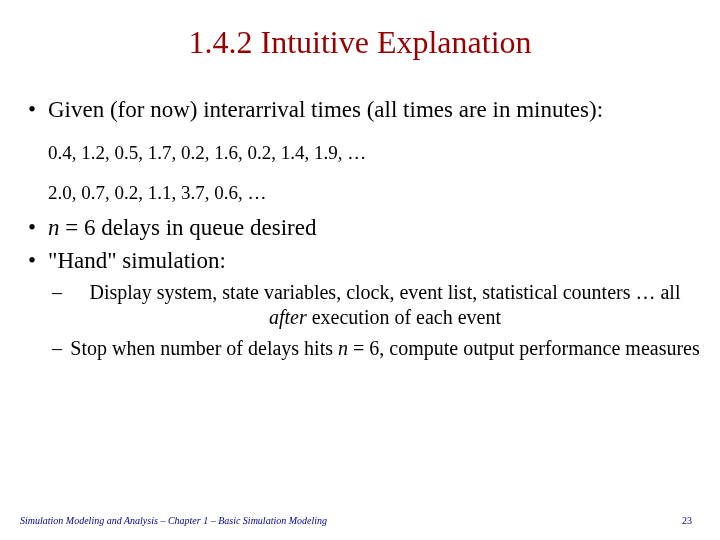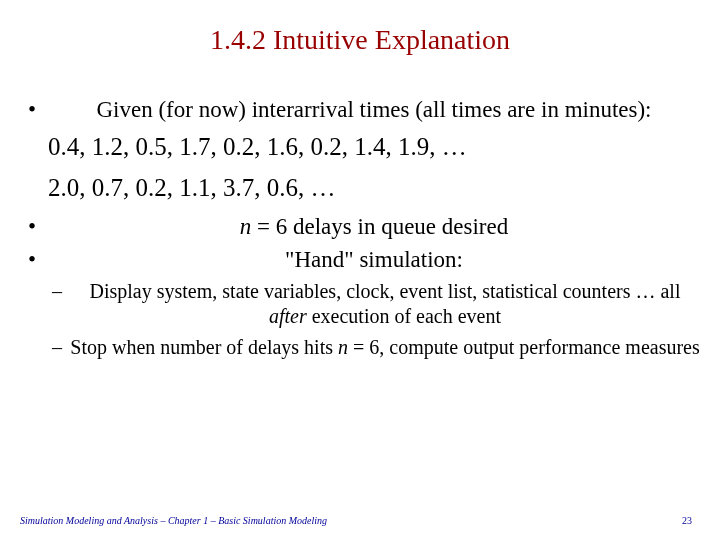--- a/index.html
+++ b/index.html
@@ -17,49 +17,48 @@
     width: 720px;
     height: 540px;
     box-sizing: border-box;
   }
   .title {
     position: absolute;
     top: 24px;
     left: 0;
     width: 720px;
     text-align: center;
-    font-size: 28px;
+    font-size: 32px;
     color: #990000;
     font-weight: normal;
   }
   .content {
     position: absolute;
     top: 96px;
     left: 28px;
     right: 20px;
     font-size: 23px;
     line-height: 1.25;
   }
   .b1 {
     position: relative;
     padding-left: 20px;
     margin-bottom: 4px;
-    text-align: center;
   }
   .b1::before {
     content: "•";
     position: absolute;
     left: 0;
     top: 0;
   }
   .sub1 {
-    font-size: 25px;
+    font-size: 19px;
     padding-left: 20px;
     margin-bottom: 10px;
-    margin-top: 6px;
+    margin-top: 16px;
   }
   .b2 {
     position: relative;
     padding-left: 42px;
     font-size: 20px;
     margin-bottom: 6px;
     text-align: center;
   }
   .b2::before {
     content: "–";

